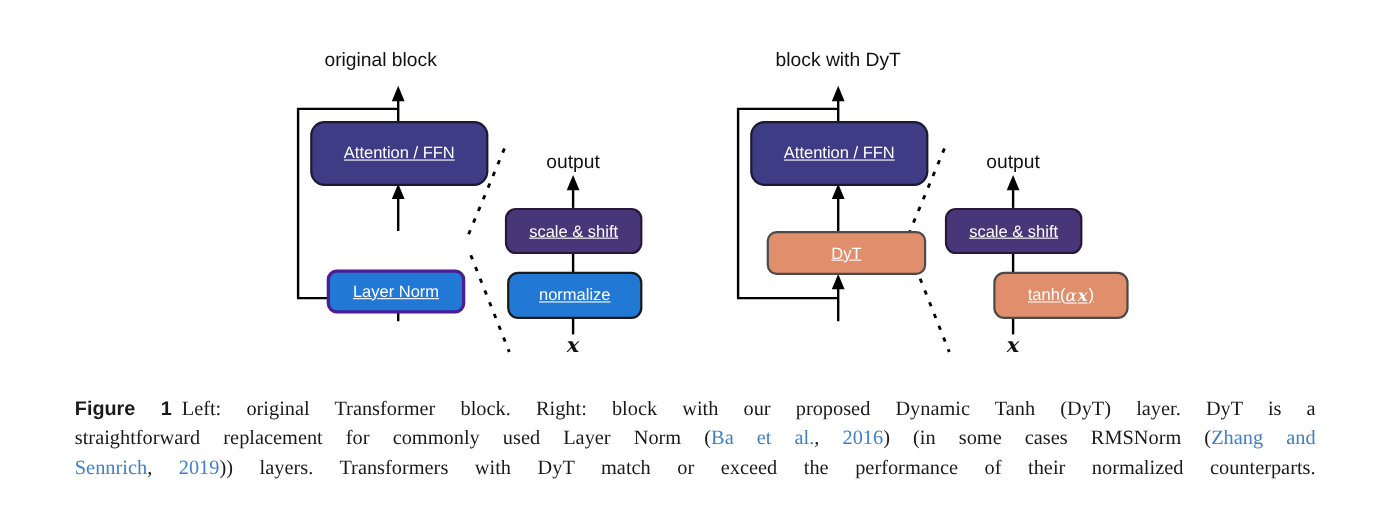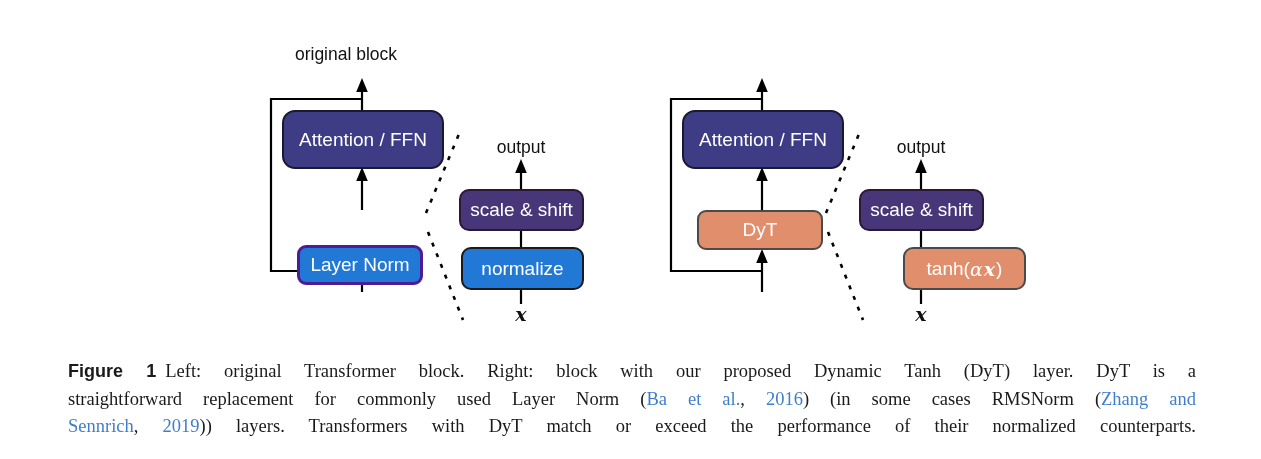--- a/index.html
+++ b/index.html
@@ -9,21 +9,21 @@
   .wires line,.wires polyline{stroke:var(--line-black,#000);stroke-width:2.2;fill:none;}
   .wires polygon{fill:var(--line-black,#000);stroke:none;}
   .wires line.dash{stroke-width:2.6;stroke-dasharray:4 7.5;}
 
   .label{position:absolute;transform:translateX(-50%);white-space:nowrap;color:#111;}
   .title{font-size:17.5px;}
   .outlab{font-size:17.5px;}
   .mathx-label{font-family:"DejaVu Serif","Liberation Serif",serif;font-style:italic;font-weight:bold;font-size:19px;}
 
   .box{position:absolute;display:flex;align-items:center;justify-content:center;
-       color:#ffffff;font-size:19px;box-sizing:border-box;white-space:nowrap;}
+       color:#ffffff;font-size:15px;box-sizing:border-box;white-space:nowrap;text-decoration:underline;}
   .box.indigo{background:var(--box-indigo,#3e3c84);border:2.5px solid #191931;border-radius:13px;}
   .box.purple{background:var(--box-purple,#473678);border:2.5px solid #2a1838;border-radius:10px;}
   .box.blue{background:var(--box-blue,#2278d5);border:3px solid #4c1d95;border-radius:9px;margin-top:35px;}
   .box.blue2{background:var(--box-blue,#2278d5);border:2.5px solid #1a1a1a;border-radius:10px;}
   .box.orange{background:var(--box-orange,#e08e6c);border:2px solid #4a4a4a;border-radius:9px;}
   .box.orange2{background:var(--box-orange,#e08e6c);border:2.5px solid #4a4a4a;border-radius:10px;}
   .alpha{font-family:"DejaVu Serif","Liberation Serif",serif;font-style:italic;}
   .mathx{font-family:"DejaVu Serif","Liberation Serif",serif;font-style:italic;font-weight:bold;padding:0 1px;}
 
   .caption{position:absolute;left:68px;top:358px;width:1128px;
@@ -75,22 +75,23 @@
   </svg>
 
   <div class="label title" style="left:346px;top:44px;">original block</div>
   <div class="box indigo" style="left:282px;top:110px;width:162px;height:59px;">Attention / FFN</div>
   <div class="box blue" style="left:297px;top:210px;width:126px;height:40px;">Layer Norm</div>
   <div class="label outlab" style="left:521px;top:137px;">output</div>
   <div class="box purple" style="left:459px;top:189px;width:125px;height:42px;">scale &amp; shift</div>
   <div class="box blue2" style="left:461px;top:247px;width:123px;height:43px;">normalize</div>
   <div class="label mathx-label" style="left:521px;top:303px;">x</div>
 
+  <div class="label title" style="left:762px;top:44px;">block with DyT</div>
   <div class="box indigo" style="left:682px;top:110px;width:162px;height:59px;">Attention / FFN</div>
-  <div class="box orange" style="left:697px;top:210px;width:126px;height:40px;">DyT</div>
+  <div class="box orange" style="left:697px;top:210px;width:145px;height:40px;">DyT</div>
   <div class="label outlab" style="left:921px;top:137px;">output</div>
   <div class="box purple" style="left:859px;top:189px;width:125px;height:42px;">scale &amp; shift</div>
   <div class="box orange2" style="left:861px;top:247px;width:123px;height:43px;margin-left:42px;">
       <span>tanh(</span>
       <span class="alpha">α</span>
       <span class="mathx">x</span>
       <span>)</span>
     </div>
   <div class="label mathx-label" style="left:921px;top:303px;">x</div>
 

